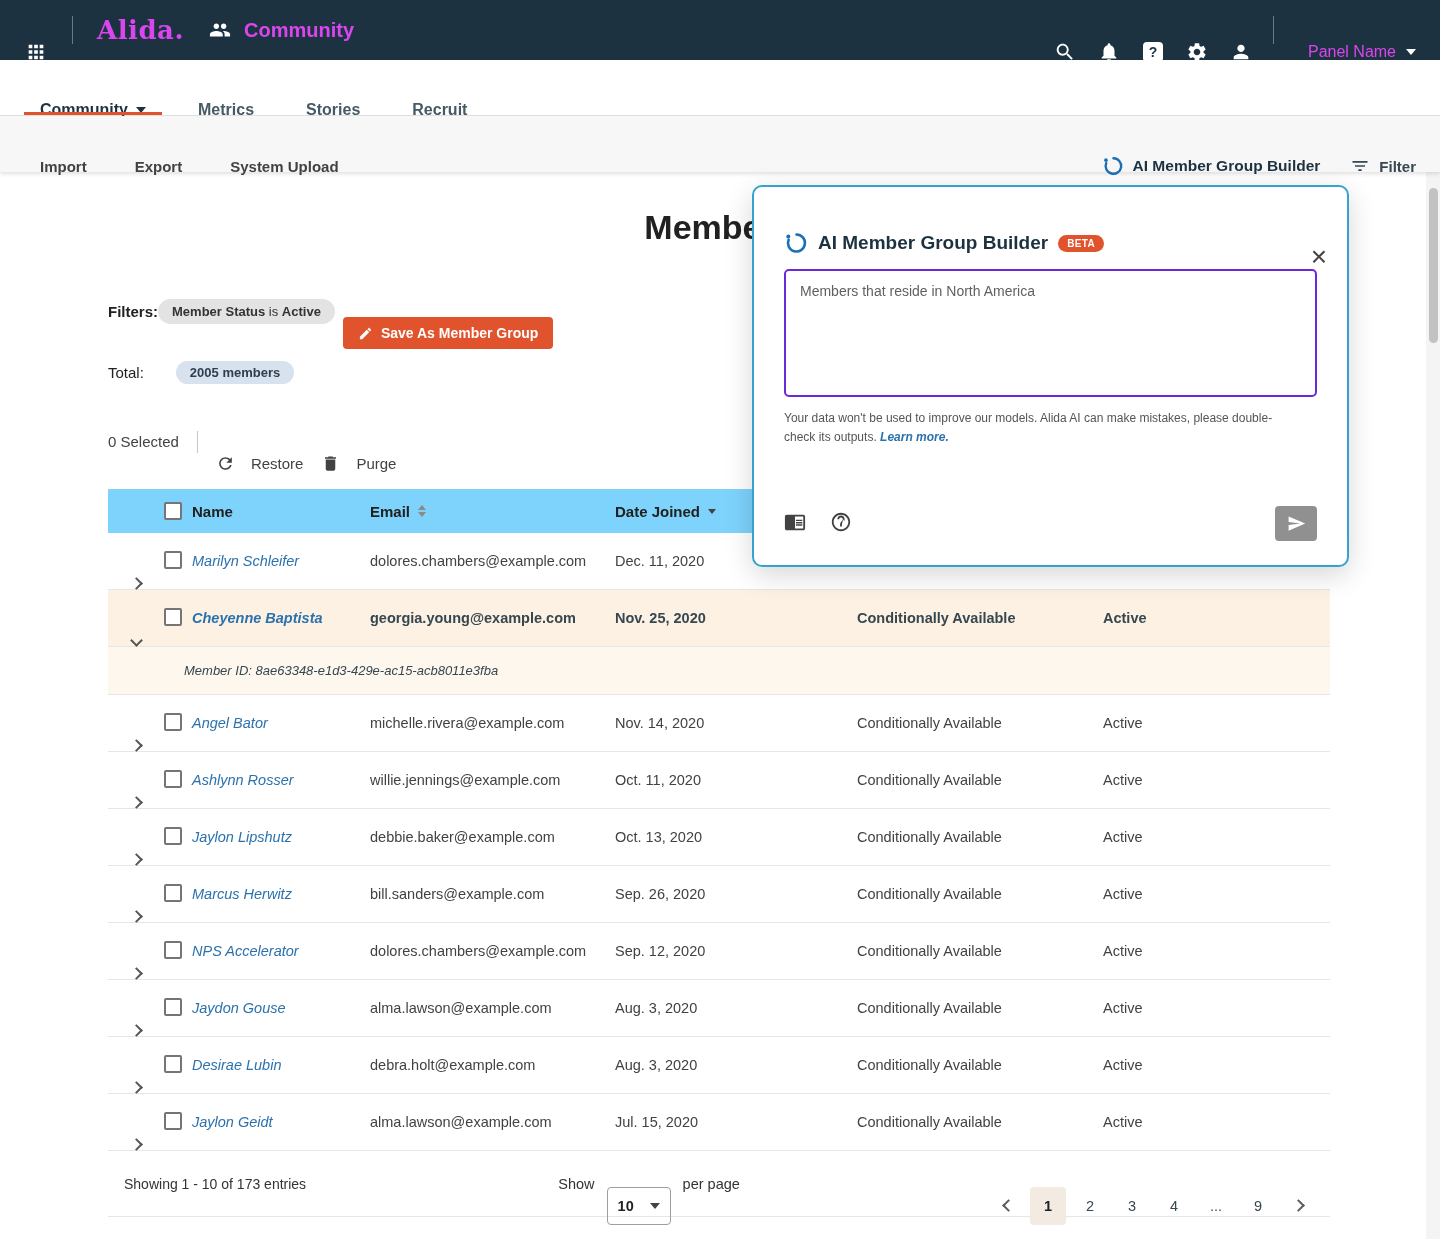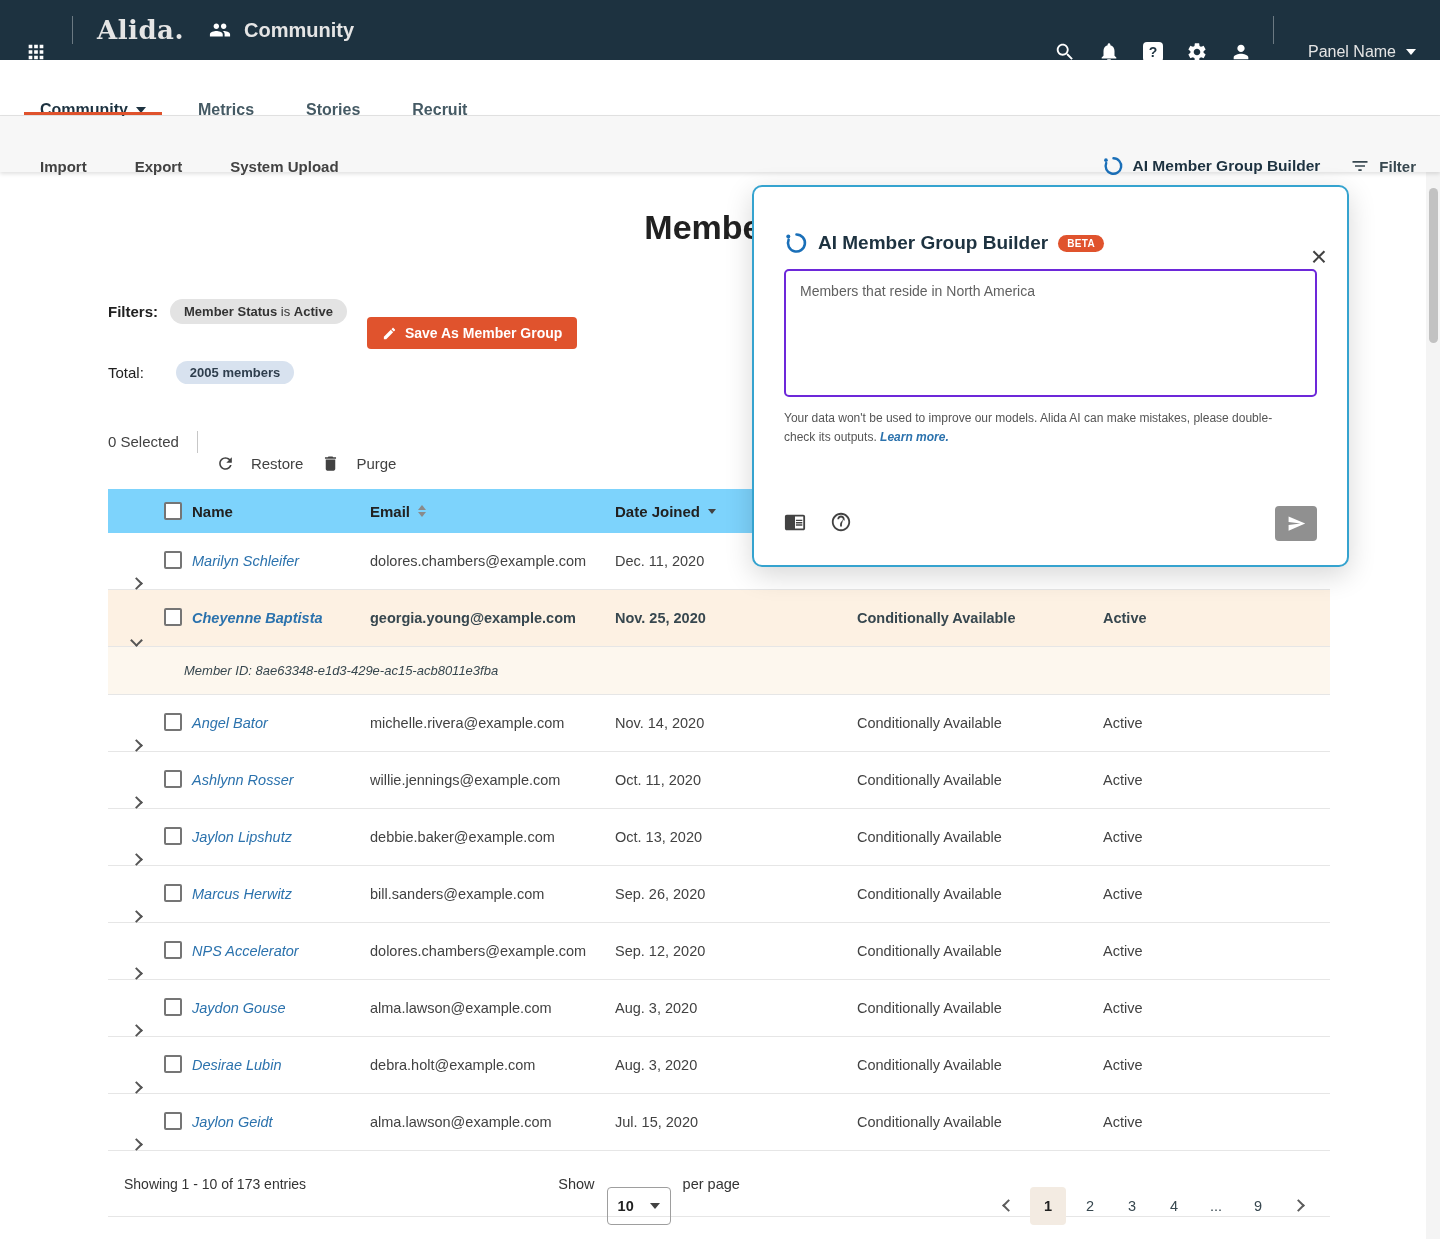--- a/index.html
+++ b/index.html
@@ -9,21 +9,21 @@
     background: #fff;
     position: relative;
     overflow: hidden;
     color: #212121;
   }
   button { font-family: inherit; background: none; border: none; cursor: pointer; color: inherit; margin-top: 44px; }
   a { text-decoration: none; font-style: italic; }
 
   
   .topbar {
-    height: 60px; background: #1d3240; color: #e5e5e5;
+    height: 60px; background: #1d3240; color: #d946ef;
     display: flex; align-items: center; justify-content: space-between;
     padding: 0 24px;
   }
   .topbar-left { display: flex; align-items: center; gap: 24px; }
   .tb-divider { width: 1px; height: 28px; background: rgba(255,255,255,.35); }
   .logo { font-family: "DejaVu Serif", serif; font-weight: 700; font-size: 26px; letter-spacing: .5px; }
   .app-group { display: flex; align-items: center; gap: 12px; font-size: 20px; font-weight: 700; }
   .topbar-right { display: flex; align-items: center; gap: 20px; }
   .tb-icon { width: 24px; height: 24px; display: inline-flex; align-items: center; justify-content: center; }
   .tb-icon svg { width: 22px; height: 22px; }
@@ -47,21 +47,21 @@
   .toolbar-left { display: flex; gap: 48px; font-size: 15px; font-weight: 600; color: #424242; }
   .toolbar-right { margin-left: auto; display: flex; align-items: center; gap: 30px; }
   .ai-launch { display: flex; align-items: center; gap: 9px; font-size: 15.5px; font-weight: 700; color: #1d3240; }
   .ai-launch svg { width: 22px; height: 22px; }
   .filter-btn { display: flex; align-items: center; gap: 9px; font-size: 15px; font-weight: 600; color: #37474f; }
   .filter-btn svg { width: 20px; height: 20px; }
 
   
   .main { padding: 0 110px 0 108px; }
   h1.page-title { font-size: 34px; font-weight: 700; color: #212121; margin: 36px 0 26px; text-align: center; }
-  .filters-row { display: flex; align-items: center; gap: 12px; margin-bottom: 12px; }
+  .filters-row { display: flex; align-items: center; margin-bottom: 12px; }
   .flabel { font-weight: 700; font-size: 15px; }
   .chip { background: #e3e3e3; border-radius: 14px; padding: 5px 14px; font-size: 13px; color: #333; }
   .chip b { font-weight: 700; }
   .save-btn { display: inline-flex; align-items: center; gap: 8px; background: #e0532d; color: #fff;
     border-radius: 4px; padding: 8px 15px; font-size: 14px; font-weight: 700; margin-left: 8px; }
   .save-btn svg { width: 15px; height: 15px; }
   .total-row { display: flex; align-items: center; gap: 32px; margin-bottom: 26px; font-size: 15px; }
   .total-chip { background: #d8e2ef; border-radius: 13px; padding: 4px 14px; font-size: 13px; font-weight: 700; color: #2f3e4d; }
   .sel-row { display: flex; align-items: center; gap: 18px; margin-bottom: 16px; font-size: 15px; color: #424242; }
   .sel-divider { width: 1px; height: 22px; background: #c7c7c7; }

